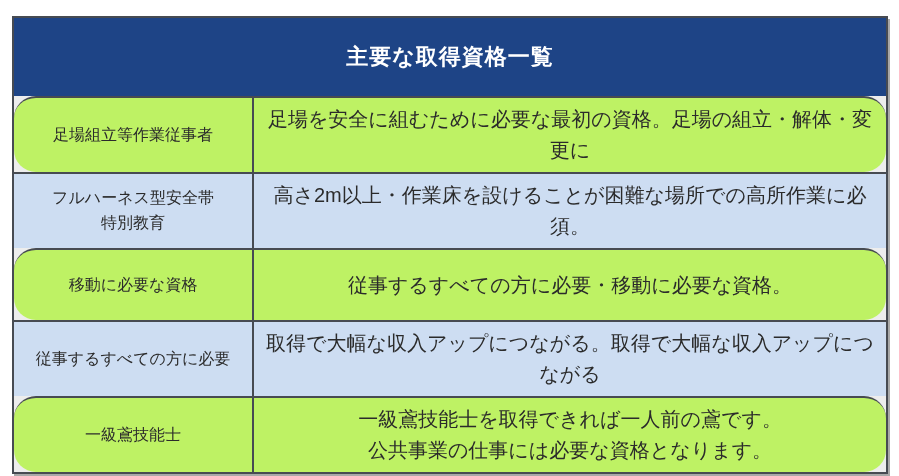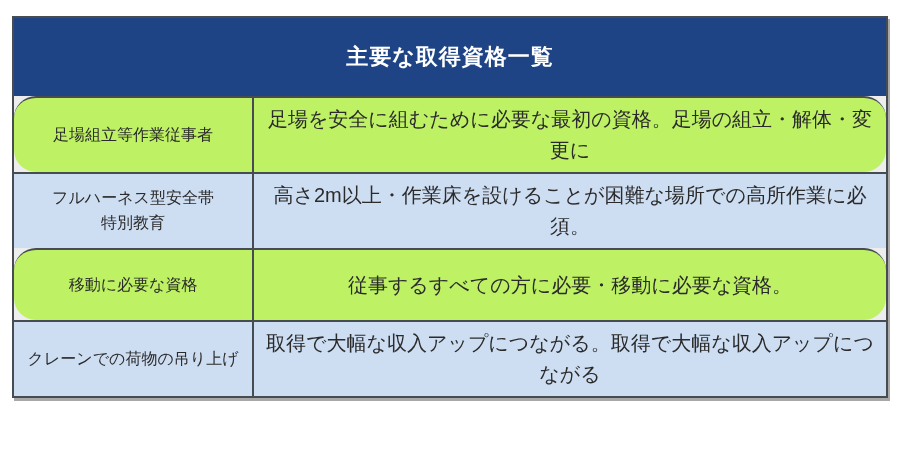--- a/index.html
+++ b/index.html
@@ -88,23 +88,33 @@
       <span>移動に必要な資格</span>
       <span></span>
     </div>
     <div class="cell desc">
       <span>従事するすべての方に必要・移動に必要な資格。</span>
     </div>
   </div>
 
   <div class="table-row bg-blue">
     <div class="cell name">
-      <span>クレーンでの荷物の吊り上げ</span>
+      <span>従事するすべての方に必要</span>
       <span></span>
     </div>
     <div class="cell desc">
       <span>取得で大幅な収入アップにつながる。取得で大幅な収入アップにつながる</span>
       <span></span>
     </div>
   </div>
 
+  <div class="table-row bg-gray">
+    <div class="cell name">
+      <span>一級鳶技能士</span>
+      <span></span>
+    </div>
+    <div class="cell desc">
+      <span>一級鳶技能士を取得できれば一人前の鳶です。</span>
+      <span>公共事業の仕事には必要な資格となります。</span>
+    </div>
+  </div>
 
 </div>
 
 </body></html>

